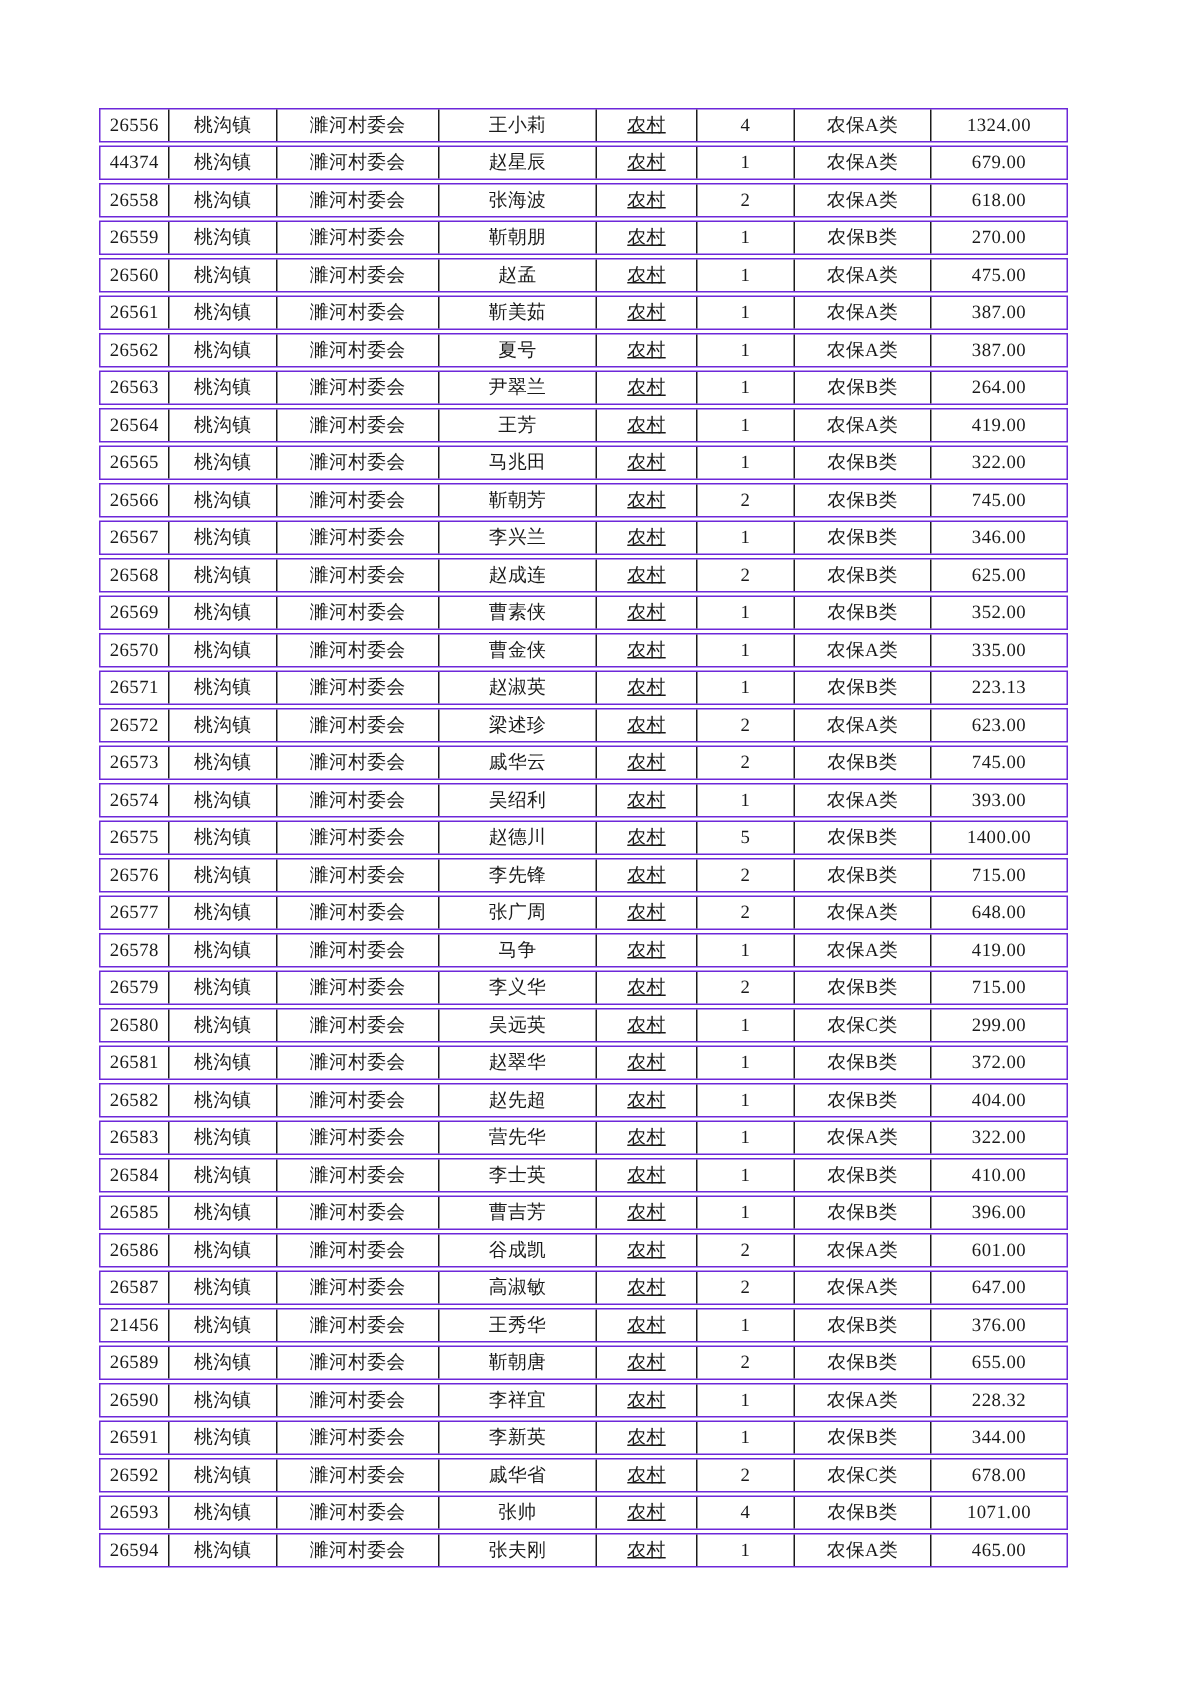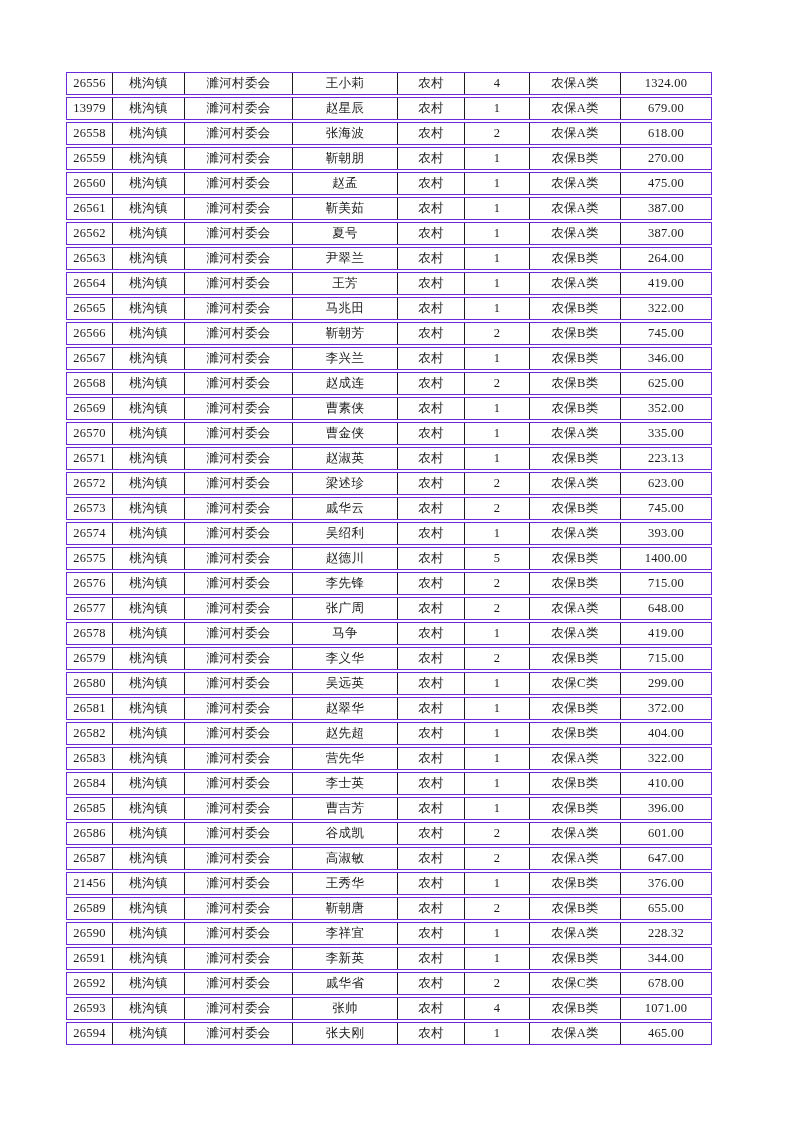--- a/index.html
+++ b/index.html
@@ -40,42 +40,42 @@
     color: #1a1a1a;
     white-space: nowrap;
     overflow: hidden;
     letter-spacing: 0.3px;
   }
   .cell:last-child { border-right: none; text-align: right; }
   .col-0 { width: 46px; }
   .col-1 { width: 72px; }
   .col-2 { width: 108px; }
   .col-3 { width: 105px; }
-  .col-4 { width: 67px; }
+  .col-4 { width: 67px; text-decoration: underline; }
   .col-5 { width: 65px; }
   .col-6 { width: 91px; text-align: right; }
   .col-7 { width: 90px; }
 </style>
 </head>
 <body>
 
 <div class="page">
   <div class="table" id="insurance-table">
       <div class="row">
         <div class="cell col-0">26556</div>
         <div class="cell col-1">桃沟镇</div>
         <div class="cell col-2">濉河村委会</div>
         <div class="cell col-3">王小莉</div>
         <div class="cell col-4">农村</div>
         <div class="cell col-5">4</div>
         <div class="cell col-6">农保A类</div>
         <div class="cell col-7">1324.00</div>
       </div>
       <div class="row">
-        <div class="cell col-0">13979</div>
+        <div class="cell col-0">44374</div>
         <div class="cell col-1">桃沟镇</div>
         <div class="cell col-2">濉河村委会</div>
         <div class="cell col-3">赵星辰</div>
         <div class="cell col-4">农村</div>
         <div class="cell col-5">1</div>
         <div class="cell col-6">农保A类</div>
         <div class="cell col-7">679.00</div>
       </div>
       <div class="row">
         <div class="cell col-0">26558</div>

